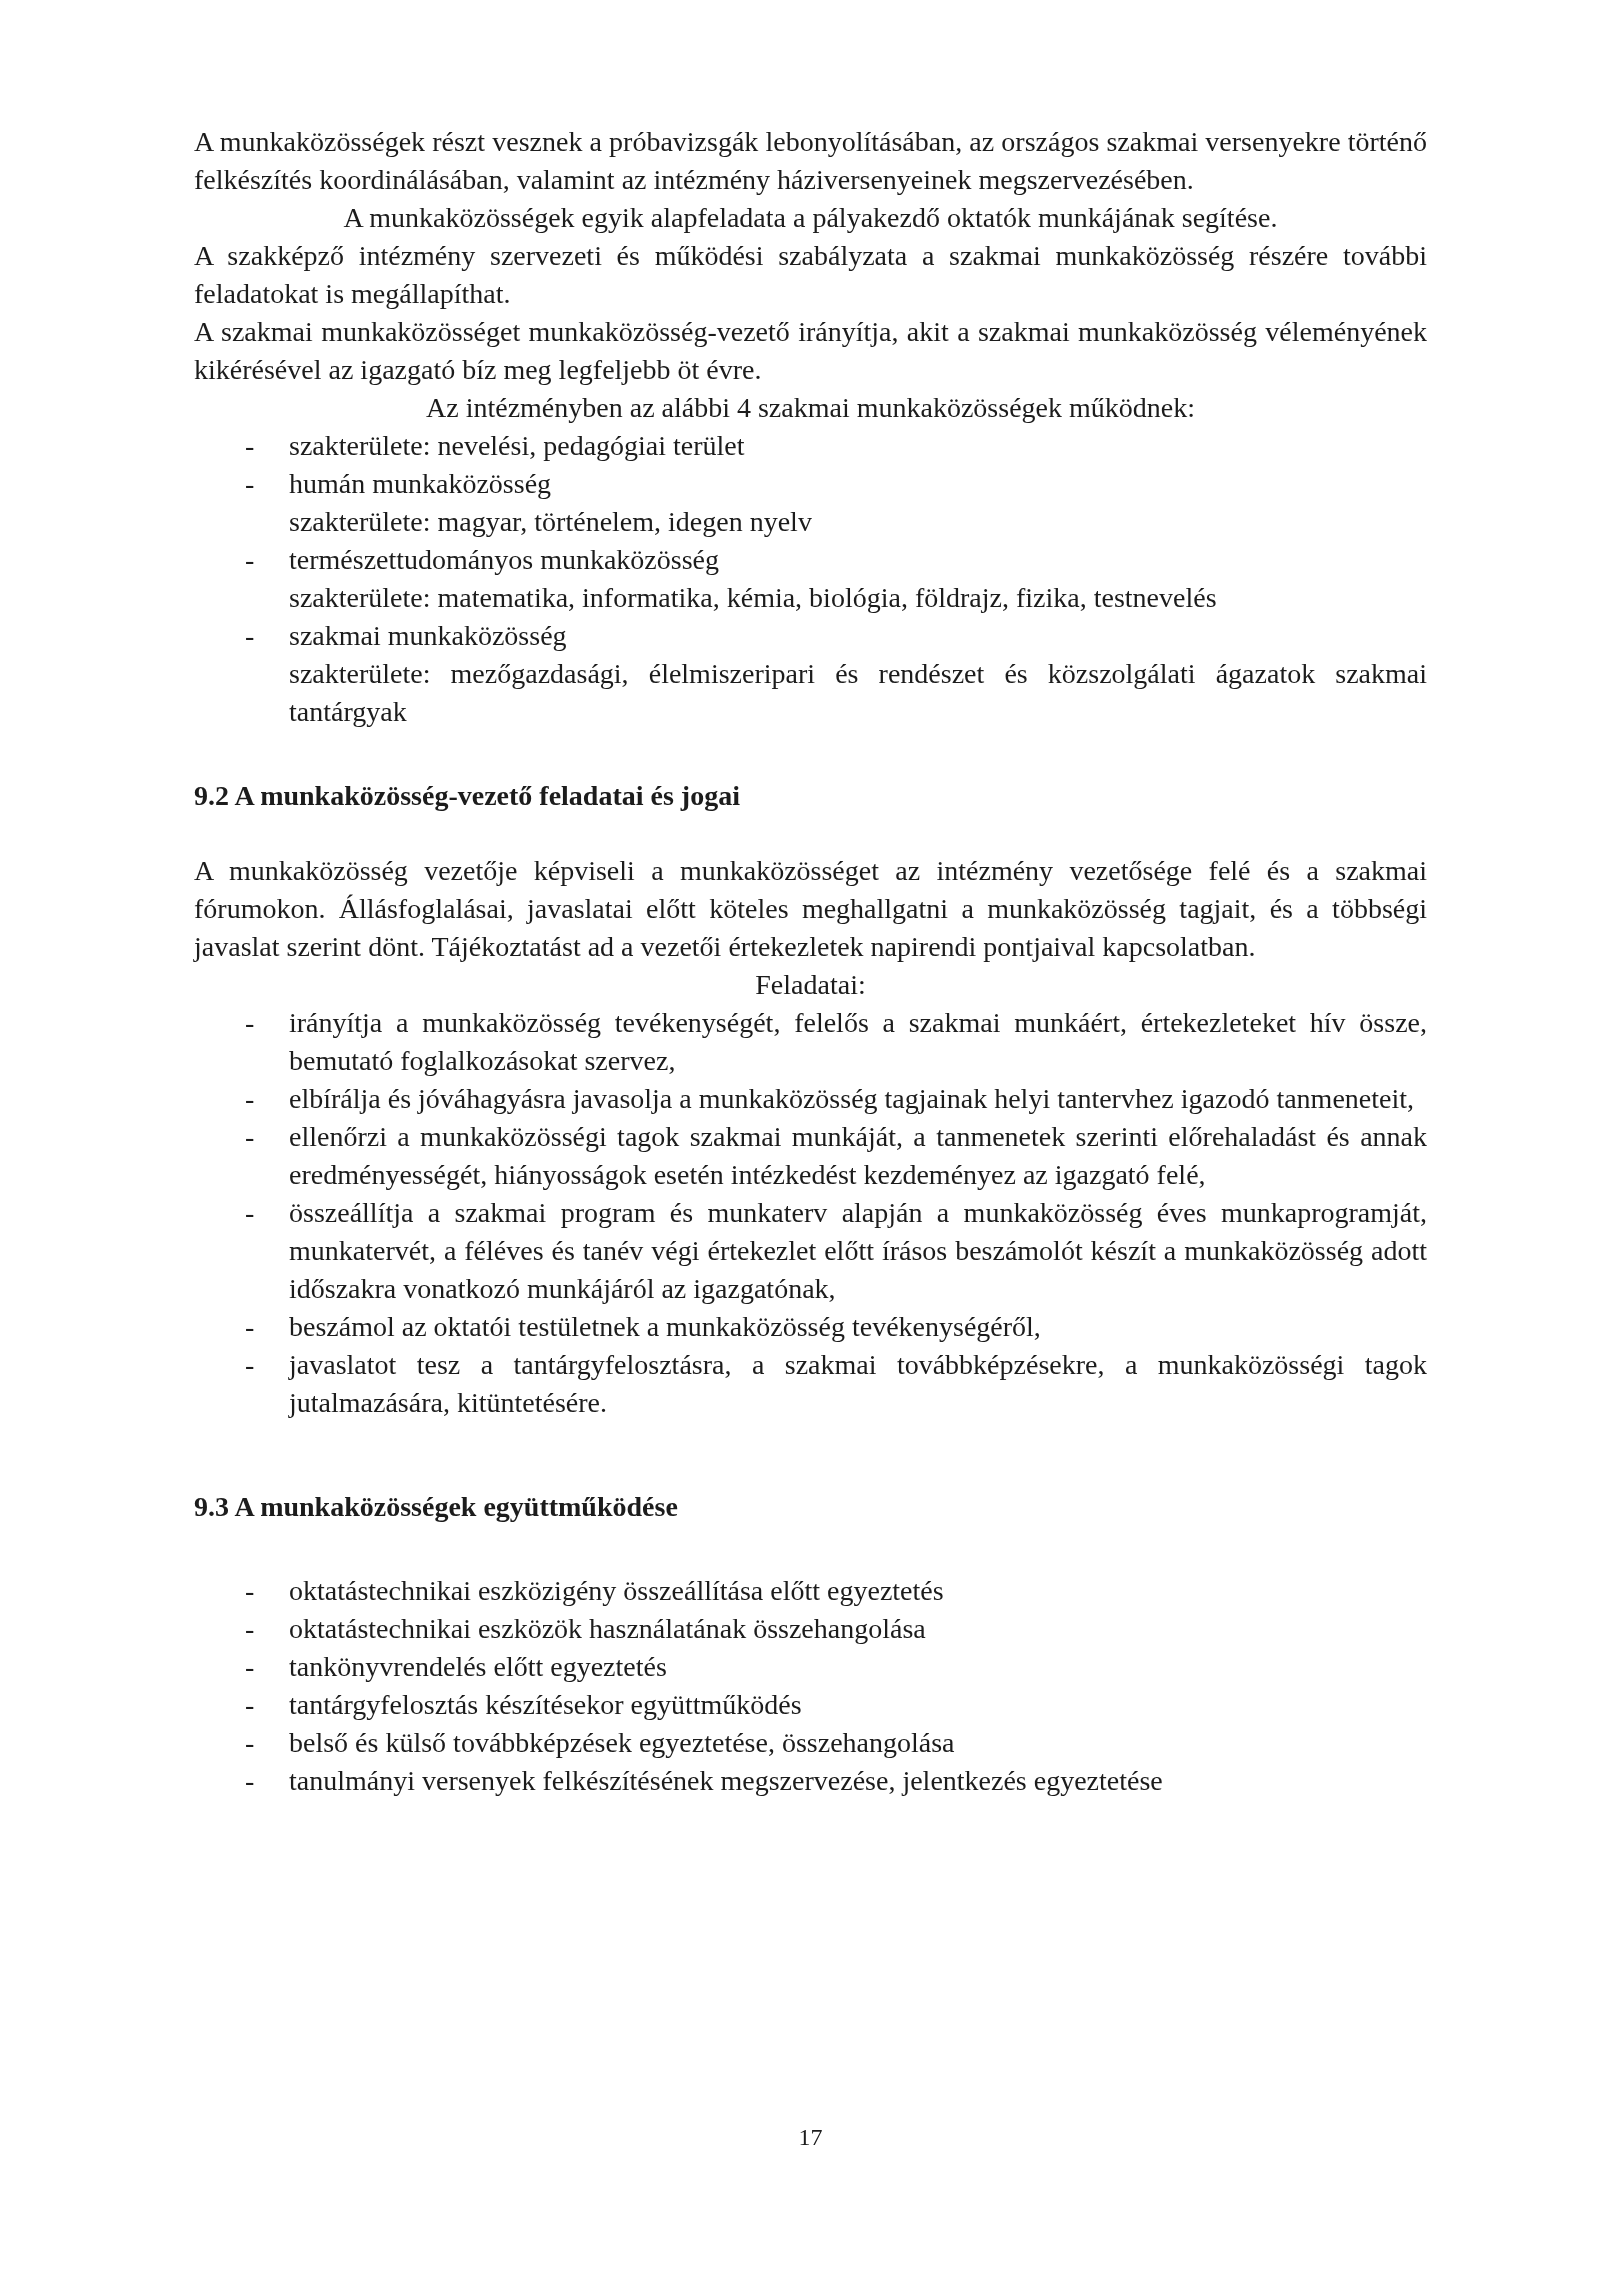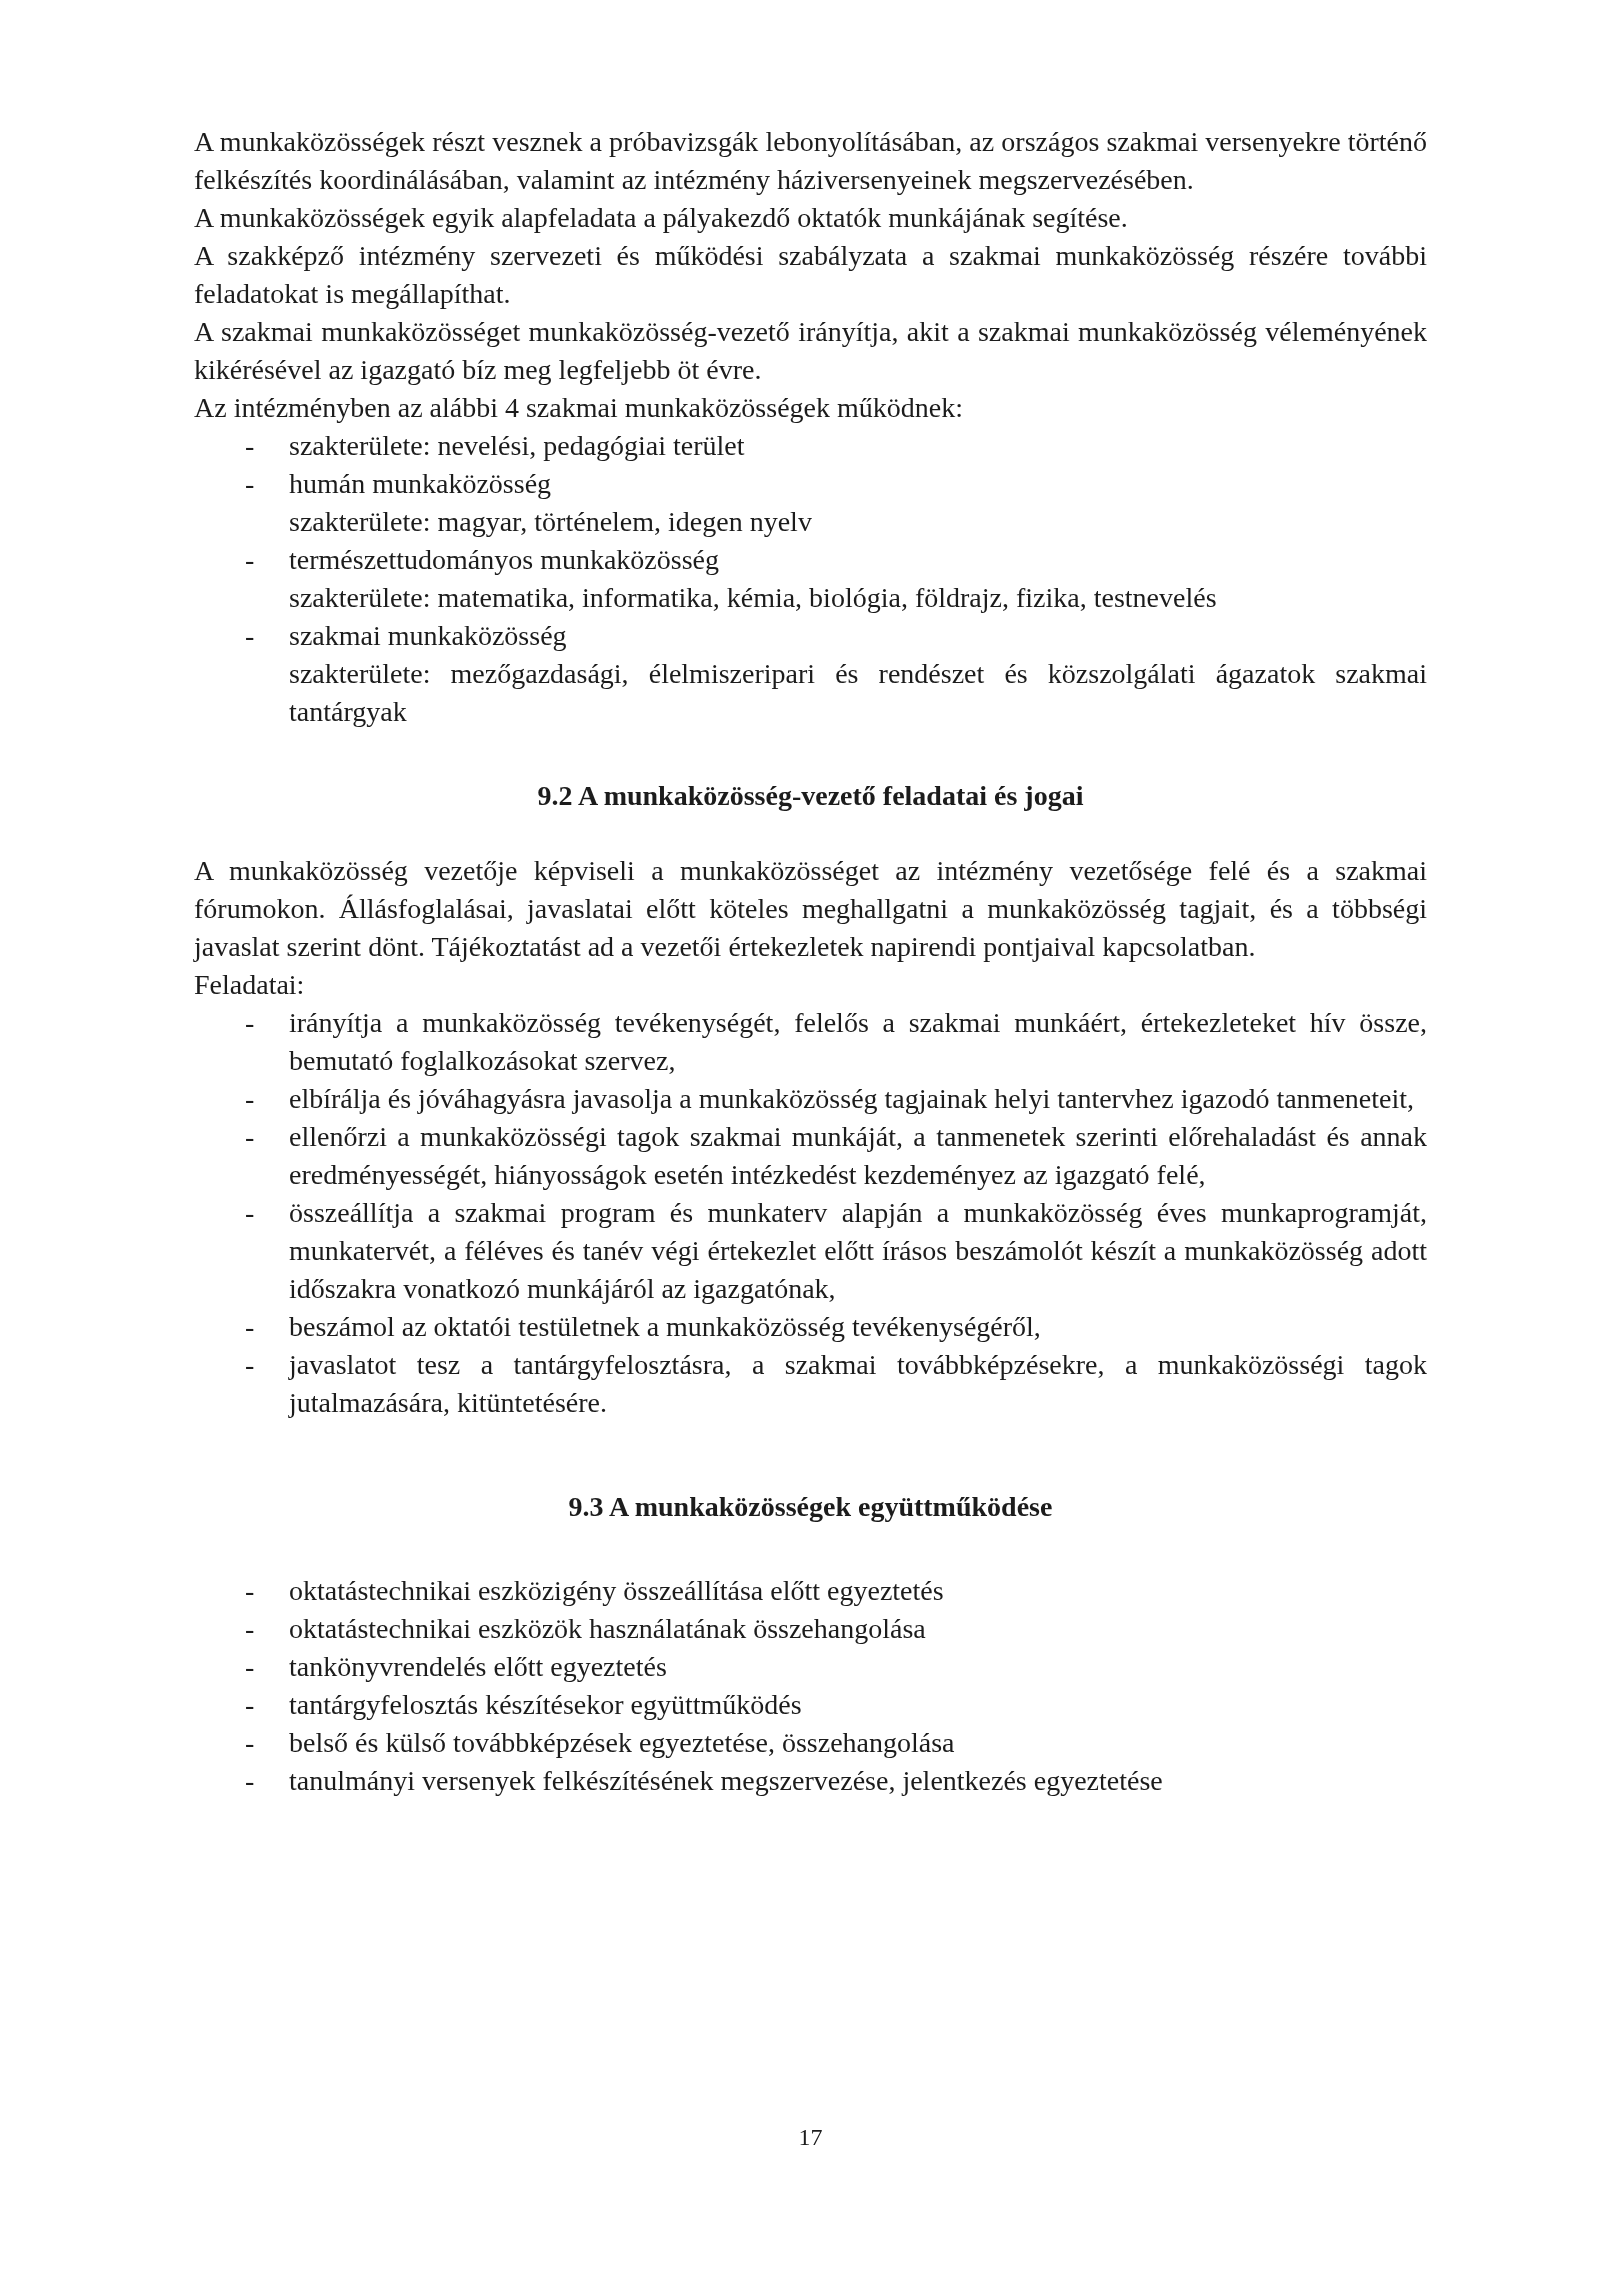--- a/index.html
+++ b/index.html
@@ -26,28 +26,28 @@
   }
   .para {
     font-size: 28px;
     line-height: 38px;
     text-align: justify;
     text-justify: inter-word;
     margin: 0;
     hyphens: none;
   }
   .para.plain {
+    text-align: center;
+  }
+  .heading {
+    font-size: 28px;
+    line-height: 38px;
+    font-weight: bold;
+    margin: 0;
     text-align: left;
-  }
-  .heading {
-    font-size: 28px;
-    line-height: 38px;
-    font-weight: bold;
-    margin: 0;
-    text-align: center;
   }
   .spacer-lg { height: 46px; }
   .spacer-md { height: 37px; }
   .spacer-sm { height: 19.6px; }
   .spacer-xs { height: 9.8px; }
 
   ul.dash-list {
     list-style: none;
     margin: 0;
     padding: 0;

